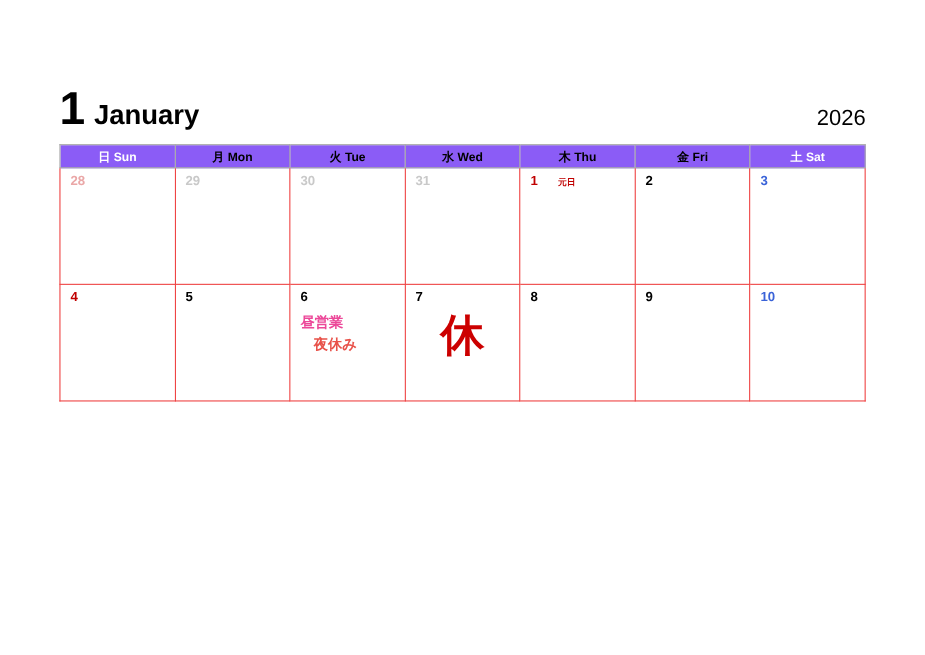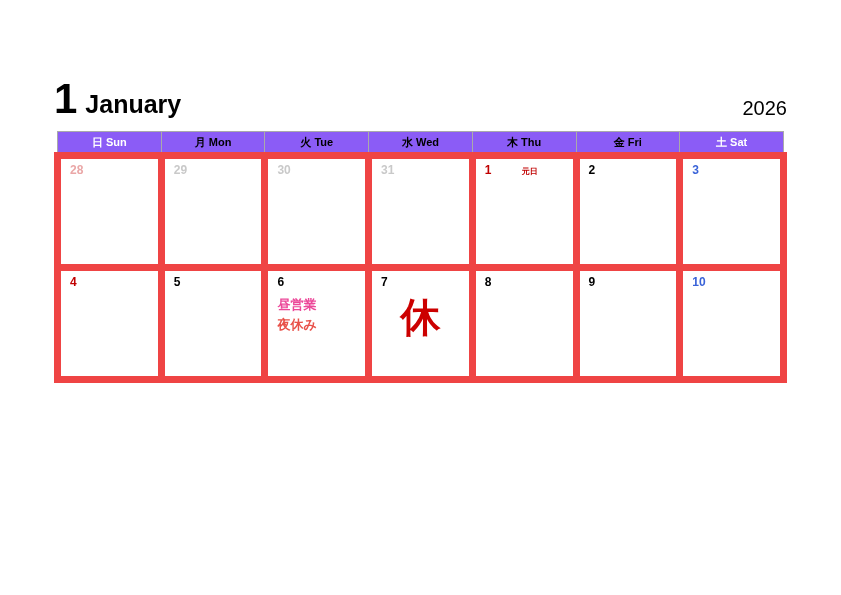--- a/index.html
+++ b/index.html
@@ -78,58 +78,58 @@
     border-color: #c00000;
   }
   th.sat-head {
     background: #3a63d8;
     color: #ffffff;
     border-color: #3a63d8;
   }
   table.cal td {
     height: 73px;
     vertical-align: top;
-    border: 7px solid #ef4444;
+    border: 1px solid #ef4444;
     padding: 16px;
     position: relative;
   }
   .daynum {
     position: absolute;
     left: 9px;
     top: 5px;
     font-size: 12px;
     font-weight: bold;
     line-height: 1;
   }
   .d-sun { color: #c00000; }
   .d-sat { color: #3a63d8; }
   .d-out { color: #c9c9c9; font-weight: bold; }
   .d-out.d-sun { color: #eaa7a7; }
   .holiday-label {
     position: absolute;
     top: 7px;
-    left: 46px;
+    left: 34px;
     font-size: 8px;
     color: #c00000;
     font-weight: bold;
     white-space: nowrap;
   }
   .hours {
     position: absolute;
     left: 9px;
     top: 24px;
     line-height: 1.55;
   }
   .hours div {
     font-size: 13px;
     font-weight: bold;
     white-space: nowrap;
   }
   .lunch { color: #ec4899; }
-  .night { color: #e8524a; }
+  .night { color: #e8524a; margin-left: 12px; }
   .kyu {
     position: absolute;
     font-size: 40px;
     font-weight: bold;
     color: #cc0000;
     line-height: 1;
     left: 50%;
     transform: translateX(-50%);
     top: 26px;
   }

